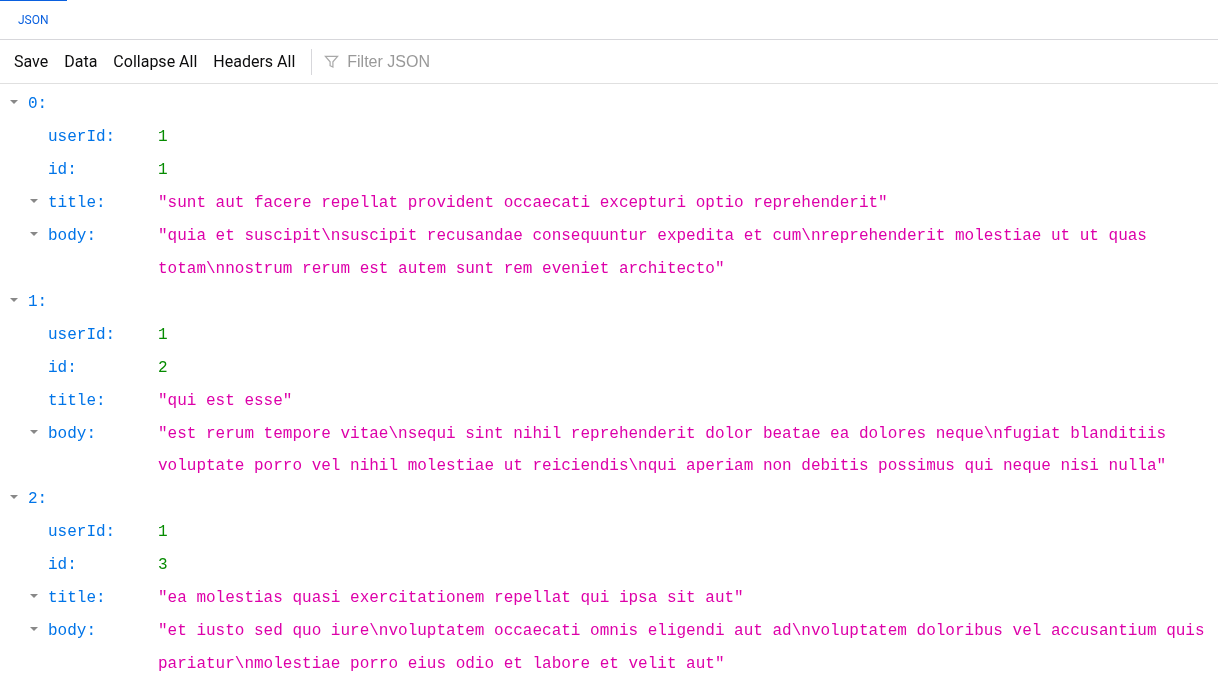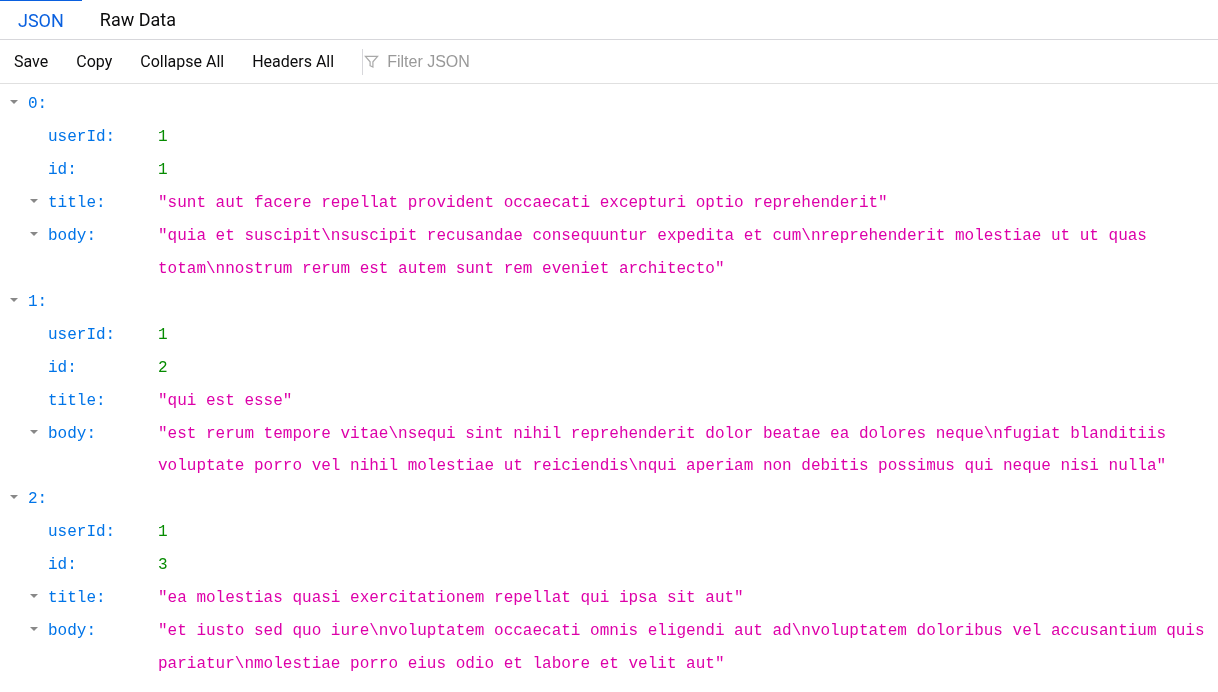--- a/index.html
+++ b/index.html
@@ -17,47 +17,47 @@
       border-bottom: 1px solid #d7d7db;
       height: 40px;
       align-items: stretch;
     }
     .tab {
       padding: 3px 18px;
       display: flex;
       align-items: center;
       cursor: pointer;
       color: #0c0c0d;
-      font-size: 18px;
+      font-size: 12px;
     }
     .tab.active {
       color: #0a60df;
       border-top: 2px solid #0a60df;
       margin-top: -1px;
     }
 
     .toolbar {
       display: flex;
       align-items: center;
       height: 44px;
       padding: 0 14px;
       border-bottom: 1px solid #e0e0e0;
-      gap: 28px;
+      gap: 16px;
     }
     .toolbar-btn {
       font-size: 16px;
       color: #0c0c0d;
       cursor: pointer;
       white-space: nowrap;
     }
     .filter-wrap {
       display: flex;
       align-items: center;
       gap: 8px;
-      padding-left: 1px;
+      padding-left: 12px;
       border-left: 1px solid #d7d7db;
       height: 26px;
     }
     .filter-icon {
       width: 15px;
       height: 15px;
       opacity: 0.5;
       flex-shrink: 0;
     }
     .filter-input {
@@ -107,26 +107,25 @@
       word-break: break-word;
       padding-right: 4px;
     }
     .val-cell { flex: 1; }
   </style>
 </head>
 <body>
 
 <div class="tabs">
   <div class="tab active">JSON</div>
-  <div class="tab">Raw Data</div>
 </div>
 
 <div class="toolbar">
   <span class="toolbar-btn">Save</span>
-  <span class="toolbar-btn">Copy</span>
+  <span class="toolbar-btn">Data</span>
   <span class="toolbar-btn">Collapse All</span>
   <span class="toolbar-btn">Headers All</span>
   <div class="filter-wrap">
     <span class="filter-icon">
       <svg viewBox="0 0 16 16" width="15" height="15">
           <path fill="none" stroke="#555" stroke-width="1.3" d="M1.5 2.5h13l-5 5.8V14l-3-1.5V8.3z"></path>
         </svg>
     </span>
     <input class="filter-input" type="text" placeholder="Filter JSON" style="">
   </div>

